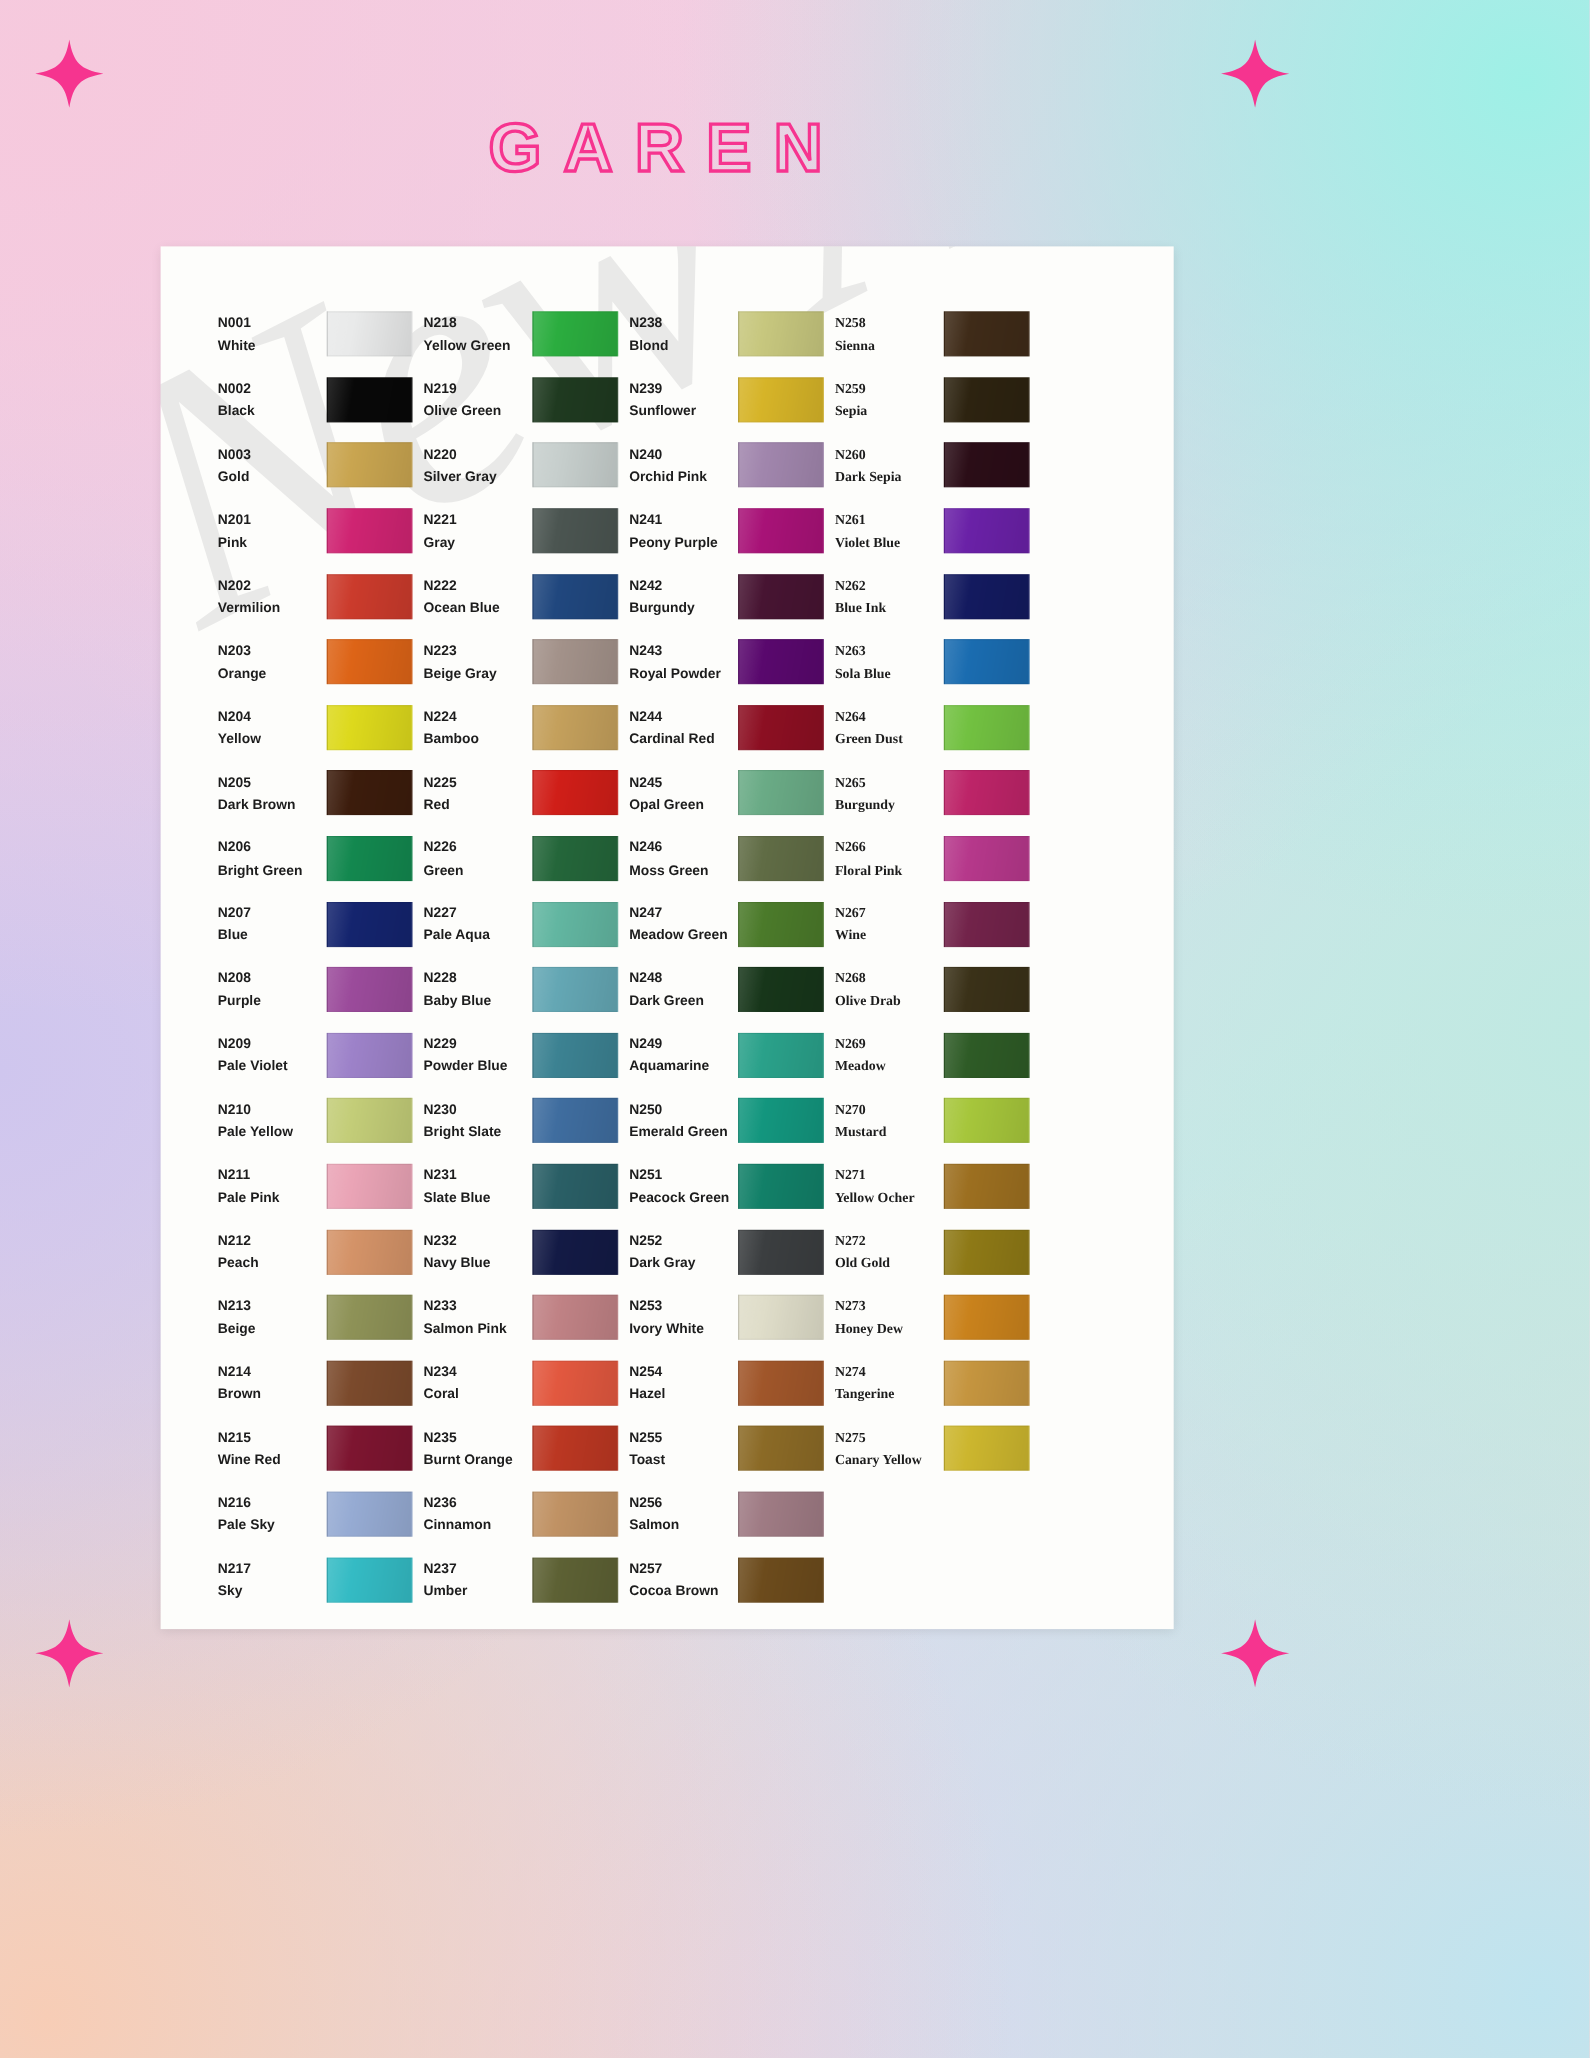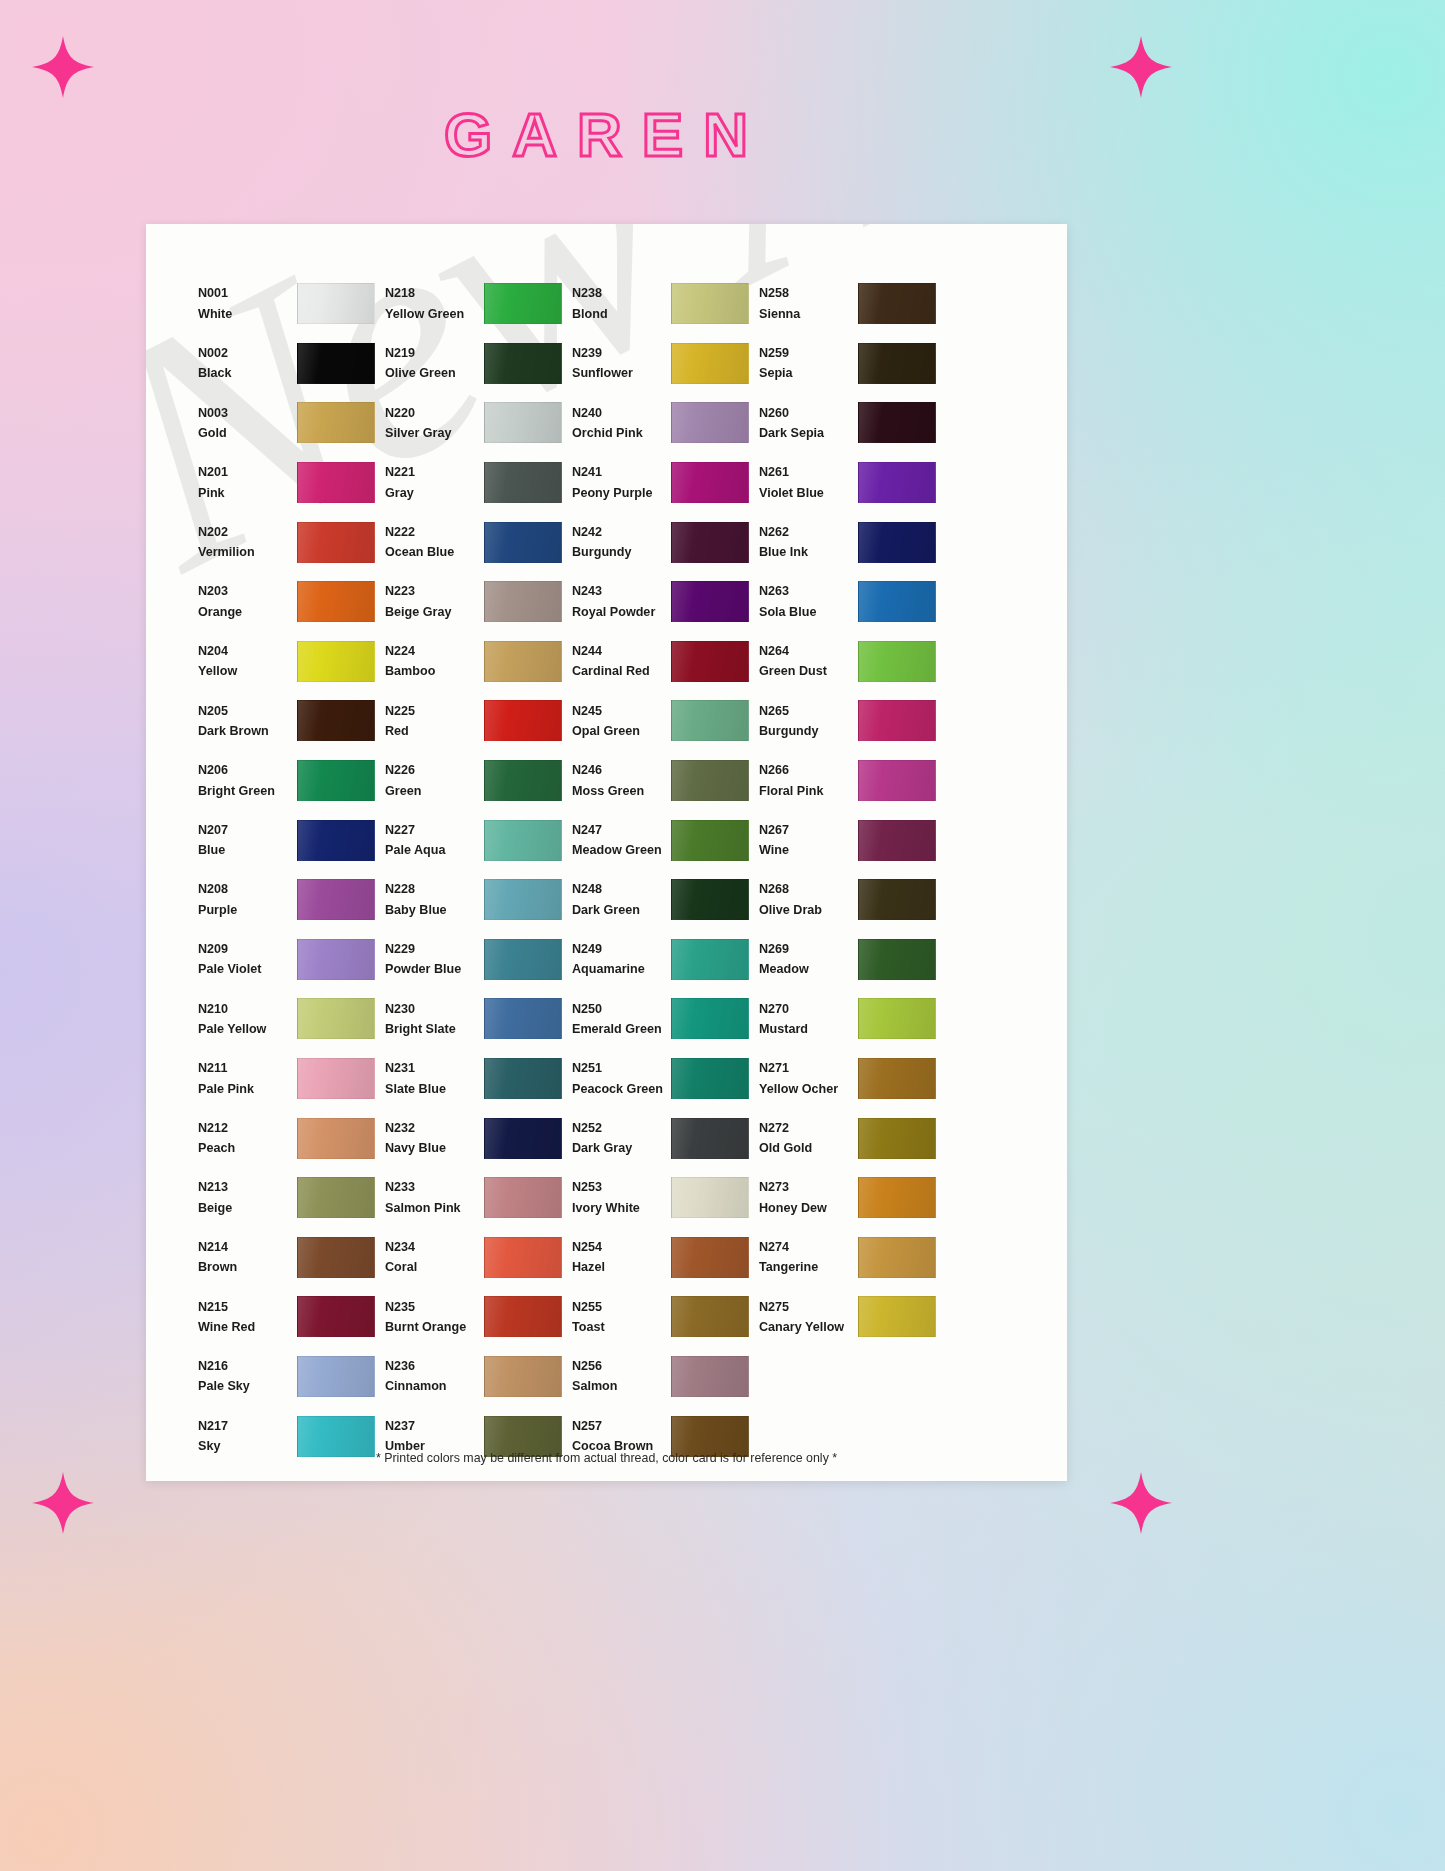--- a/index.html
+++ b/index.html
@@ -64,21 +64,21 @@
   }
   
   #grid{
     position:absolute;left:0;top:50px;width:921px;
     display:flex;
   }
   .col{width:auto;}
   .col-0{margin-left:52px;}
   .col-1{margin-left:10px;}
   .col-2{margin-left:10px;}
-  .col-3{margin-left:10px;}
+  .col-3{margin-left:10px;font-family:Liberation Serif, serif;}
   .entry{
     display:flex;align-items:center;
     height:59.6px;
   }
   .labels{
     width:99px;
     font-size:12.6px;font-weight:700;color:#1c1c1c;
     line-height:1.62;
   }
   .code{display:block;}
@@ -672,14 +672,13 @@
         </div>
         <div class="entry">
           <div class="labels">
             <span class="code">N275</span>
             <span class="name">Canary Yellow</span>
           </div>
           <div class="swatch" style="background: linear-gradient(100deg, rgba(255, 255, 255, 0.14) 0%, rgba(0, 0, 0, 0) 30%, rgba(0, 0, 0, 0.1) 100%), rgb(204, 182, 46);"></div>
         </div>
       </div>
     </div>
-  <div id="foot">* Printed colors may be different from actual thread, color card is for reference only *</div>
 </div>
 
 </body></html>

